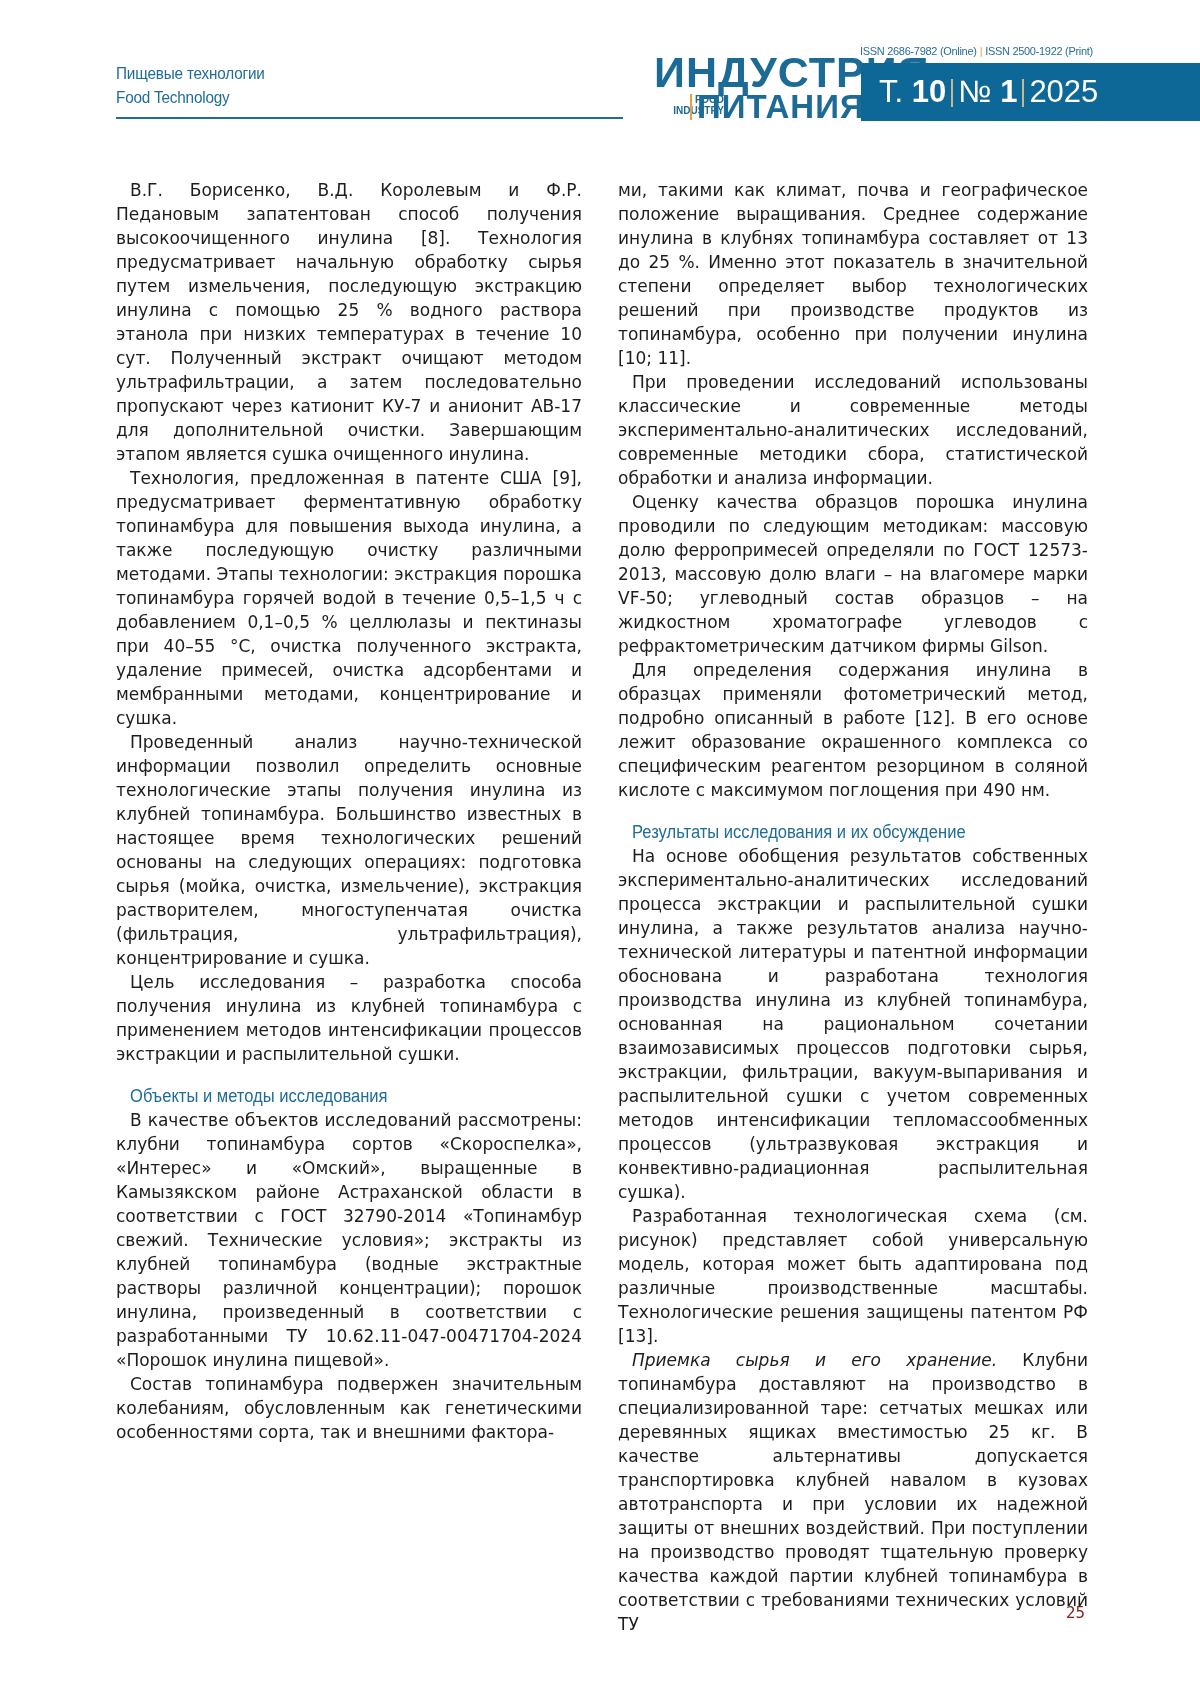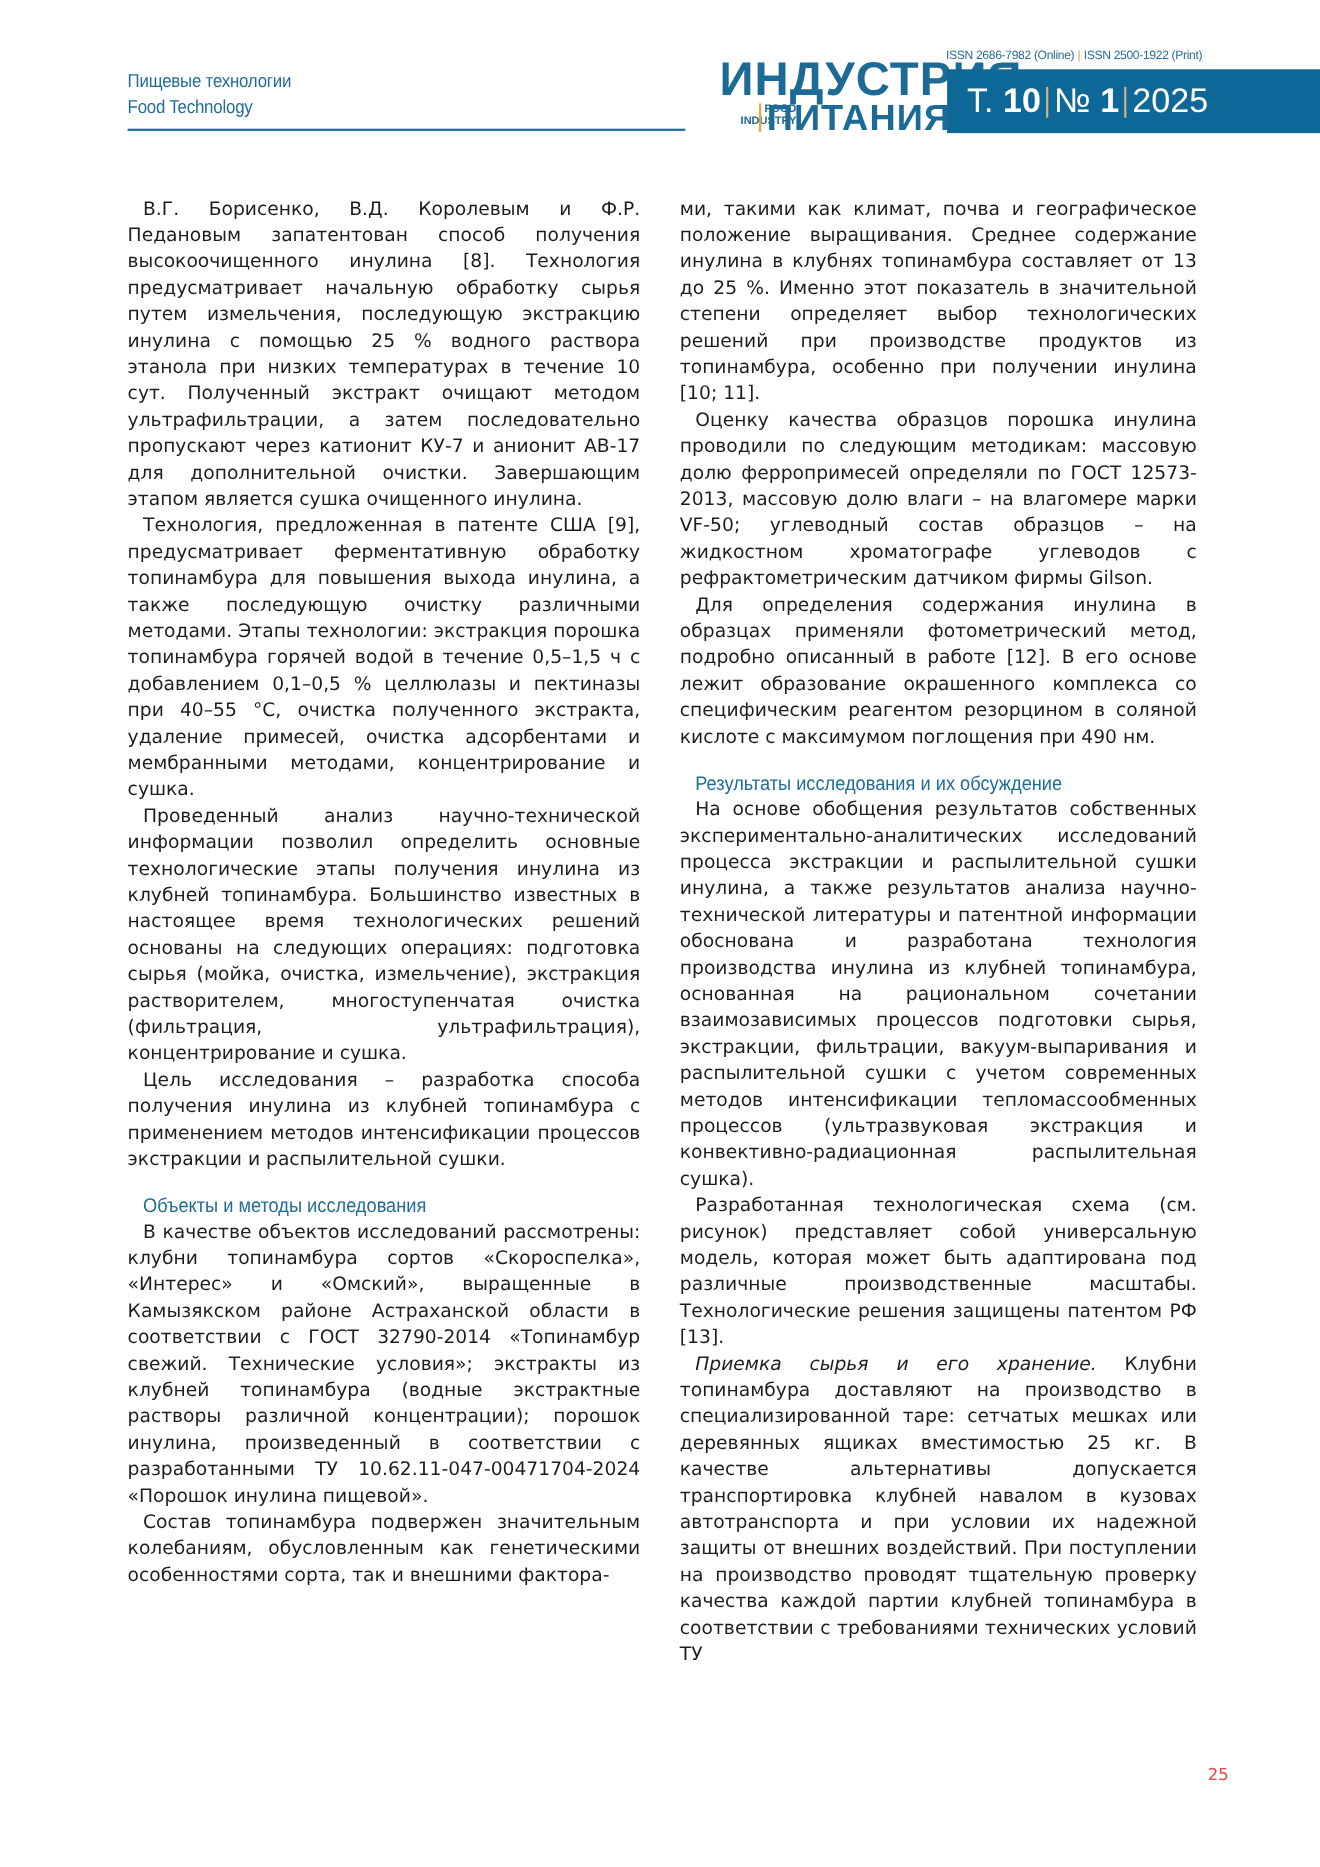--- a/index.html
+++ b/index.html
@@ -27,21 +27,21 @@
 
   .col { position:absolute; top:178px; width:466px; font-size:17px; line-height:24px; text-align:justify; }
   .col-left { left:116px; }
   .col-right { left:618px; width:470px; top:178px; }
   .col p { margin:0; text-indent:14px; }
   .col p.noindent { text-indent:0; }
   .col h3 { margin:18px 0 0 14px; font-family:"Liberation Sans", sans-serif; font-weight:normal; font-size:18px;
             line-height:24px; color:#1f6c97; transform:scaleX(0.92); transform-origin:left; }
   .col .ital { font-style:italic; }
 
-  .page-num { position:absolute; left:1098px; top:1604px; font-size:15px; color:#ef4444; }
+  .page-num { position:absolute; left:1066px; top:1604px; font-size:15px; color:#7f1d1d; }
 </style>
 </head>
 <body>
 
 <div class="hdr-section">
   <div>Пищевые технологии</div>
   <div>Food Technology</div>
 </div>
 <div class="hdr-rule"></div>
 
@@ -68,20 +68,21 @@
   <p>Технология, предложенная в патенте США [9], предусматривает ферментативную обработку топинамбура для повышения выхода инулина, а также последующую очистку различными методами. Этапы технологии: экстракция порошка топинамбура горячей водой в течение 0,5–1,5 ч с добавлением 0,1–0,5 % целлюлазы и пектиназы при 40–55 °С, очистка полученного экстракта, удаление примесей, очистка адсорбентами и мембранными методами, концентрирование и сушка.</p>
   <p>Проведенный анализ научно-технической информации позволил определить основные технологические этапы получения инулина из клубней топинамбура. Большинство известных в настоящее время технологических решений основаны на следующих операциях: подготовка сырья (мойка, очистка, измельчение), экстракция растворителем, многоступенчатая очистка (фильтрация, ультрафильтрация), концентрирование и сушка.</p>
   <p>Цель исследования – разработка способа получения инулина из клубней топинамбура с применением методов интенсификации процессов экстракции и распылительной сушки.</p>
   <h3>Объекты и методы исследования</h3>
   <p>В качестве объектов исследований рассмотрены: клубни топинамбура сортов «Скороспелка», «Интерес» и «Омский», выращенные в Камызякском районе Астраханской области в соответствии с ГОСТ 32790-2014 «Топинамбур свежий. Технические условия»; экстракты из клубней топинамбура (водные экстрактные растворы различной концентрации); порошок инулина, произведенный в соответствии с разработанными ТУ 10.62.11-047-00471704-2024 «Порошок инулина пищевой».</p>
   <p>Состав топинамбура подвержен значительным колебаниям, обусловленным как генетическими особенностями сорта, так и внешними фактора-</p>
 </div>
 
 <div class="col col-right">
   <p class="noindent">ми, такими как климат, почва и географическое положение выращивания. Среднее содержание инулина в клубнях топинамбура составляет от 13 до 25 %. Именно этот показатель в значительной степени определяет выбор технологических решений при производстве продуктов из топинамбура, особенно при получении инулина [10; 11].</p>
+  <p>При проведении исследований использованы классические и современные методы экспериментально-аналитических исследований, современные методики сбора, статистической обработки и анализа информации.</p>
   <p>Оценку качества образцов порошка инулина проводили по следующим методикам: массовую долю ферропримесей определяли по ГОСТ 12573-2013, массовую долю влаги – на влагомере марки VF-50; углеводный состав образцов – на жидкостном хроматографе углеводов с рефрактометрическим датчиком фирмы Gilson.</p>
   <p>Для определения содержания инулина в образцах применяли фотометрический метод, подробно описанный в работе [12]. В его основе лежит образование окрашенного комплекса со специфическим реагентом резорцином в соляной кислоте с максимумом поглощения при 490 нм.</p>
   <h3>Результаты исследования и их обсуждение</h3>
   <p>На основе обобщения результатов собственных экспериментально-аналитических исследований процесса экстракции и распылительной сушки инулина, а также результатов анализа научно-технической литературы и патентной информации обоснована и разработана технология производства инулина из клубней топинамбура, основанная на рациональном сочетании взаимозависимых процессов подготовки сырья, экстракции, фильтрации, вакуум-выпаривания и распылительной сушки с учетом современных методов интенсификации тепломассообменных процессов (ультразвуковая экстракция и конвективно-радиационная распылительная сушка).</p>
   <p>Разработанная технологическая схема (см. рисунок) представляет собой универсальную модель, которая может быть адаптирована под различные производственные масштабы. Технологические решения защищены патентом РФ [13].</p>
   <p><span class="ital">Приемка сырья и его хранение.</span><span> Клубни топинамбура доставляют на производство в специализированной таре: сетчатых мешках или деревянных ящиках вместимостью 25 кг. В качестве альтернативы допускается транспортировка клубней навалом в кузовах автотранспорта и при условии их надежной защиты от внешних воздействий. При поступлении на производство проводят тщательную проверку качества каждой партии клубней топинамбура в соответствии с требованиями технических условий ТУ</span></p>
 </div>
 
 <div class="page-num">25</div>
 

